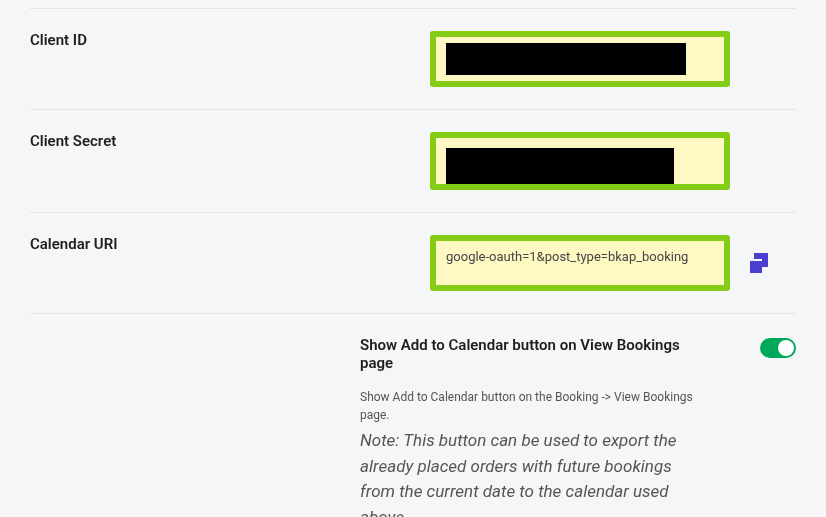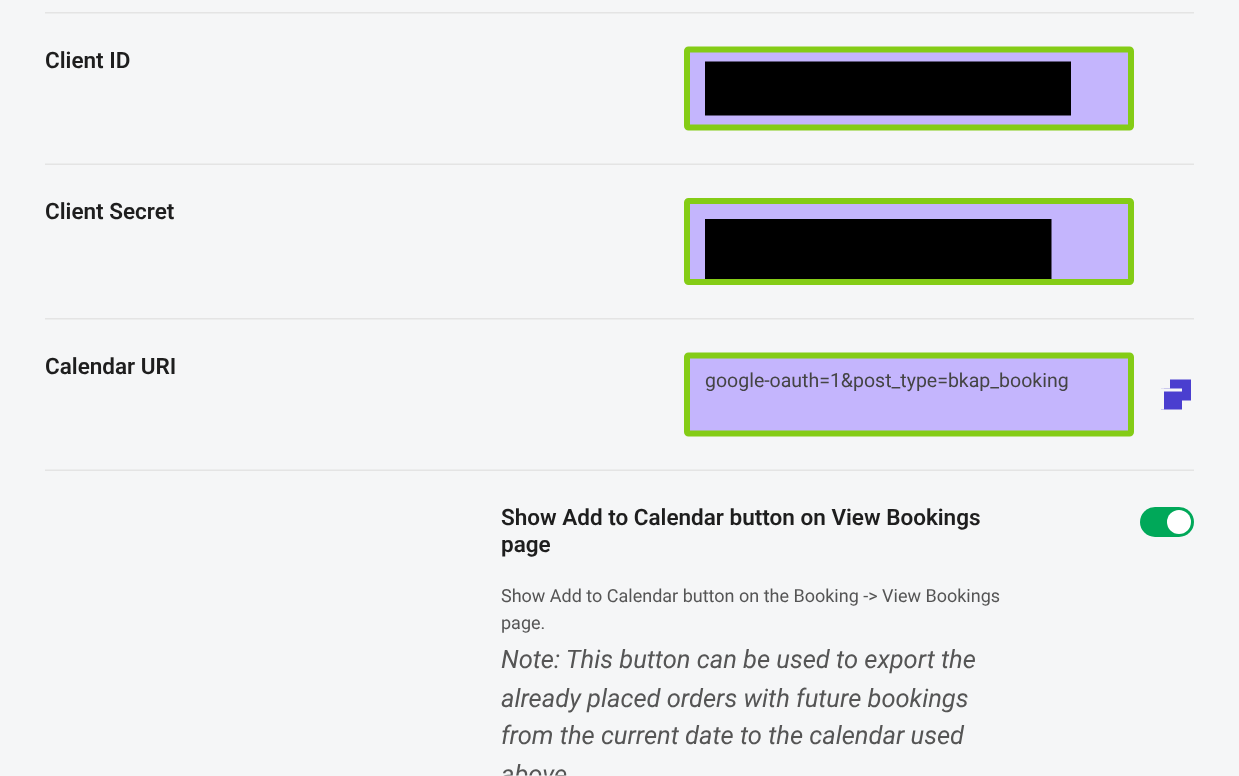--- a/index.html
+++ b/index.html
@@ -12,21 +12,20 @@
     overflow: hidden;
   }
   .page {
     padding: 8px 30px 20px 30px;
   }
   .row {
     display: flex;
     border-top: 1px solid #e4e4e4;
     padding: 22px 0;
     align-items: flex-start;
-    gap: 26px;
   }
   .row.last { border-bottom: 1px solid #e4e4e4; }
   .label-col {
     width: 400px;
     padding-right: 20px;
   }
   .label-col .lbl {
     font-size: 15px;
     font-weight: 600;
     color: #1e1e1e;
@@ -45,23 +44,23 @@
     line-height: 1.5;
   }
   .input-col {
     flex: 0 0 auto;
     display: flex;
     align-items: center;
     gap: 12px;
   }
   .textarea-box {
     width: 300px;
-    border: 4px solid #84cc16;
+    border: 6px solid #84cc16;
     border-radius: 3px;
-    background: #c4b5fd;
+    background: #fef9c3;
     position: relative;
     padding: 6px 20px 6px 10px;
     font-size: 13px;
     color: #444;
     font-family: inherit;
     resize: none;
     overflow-y: scroll;
   }
   .textarea-box.redacted-content {
     height: 56px;

